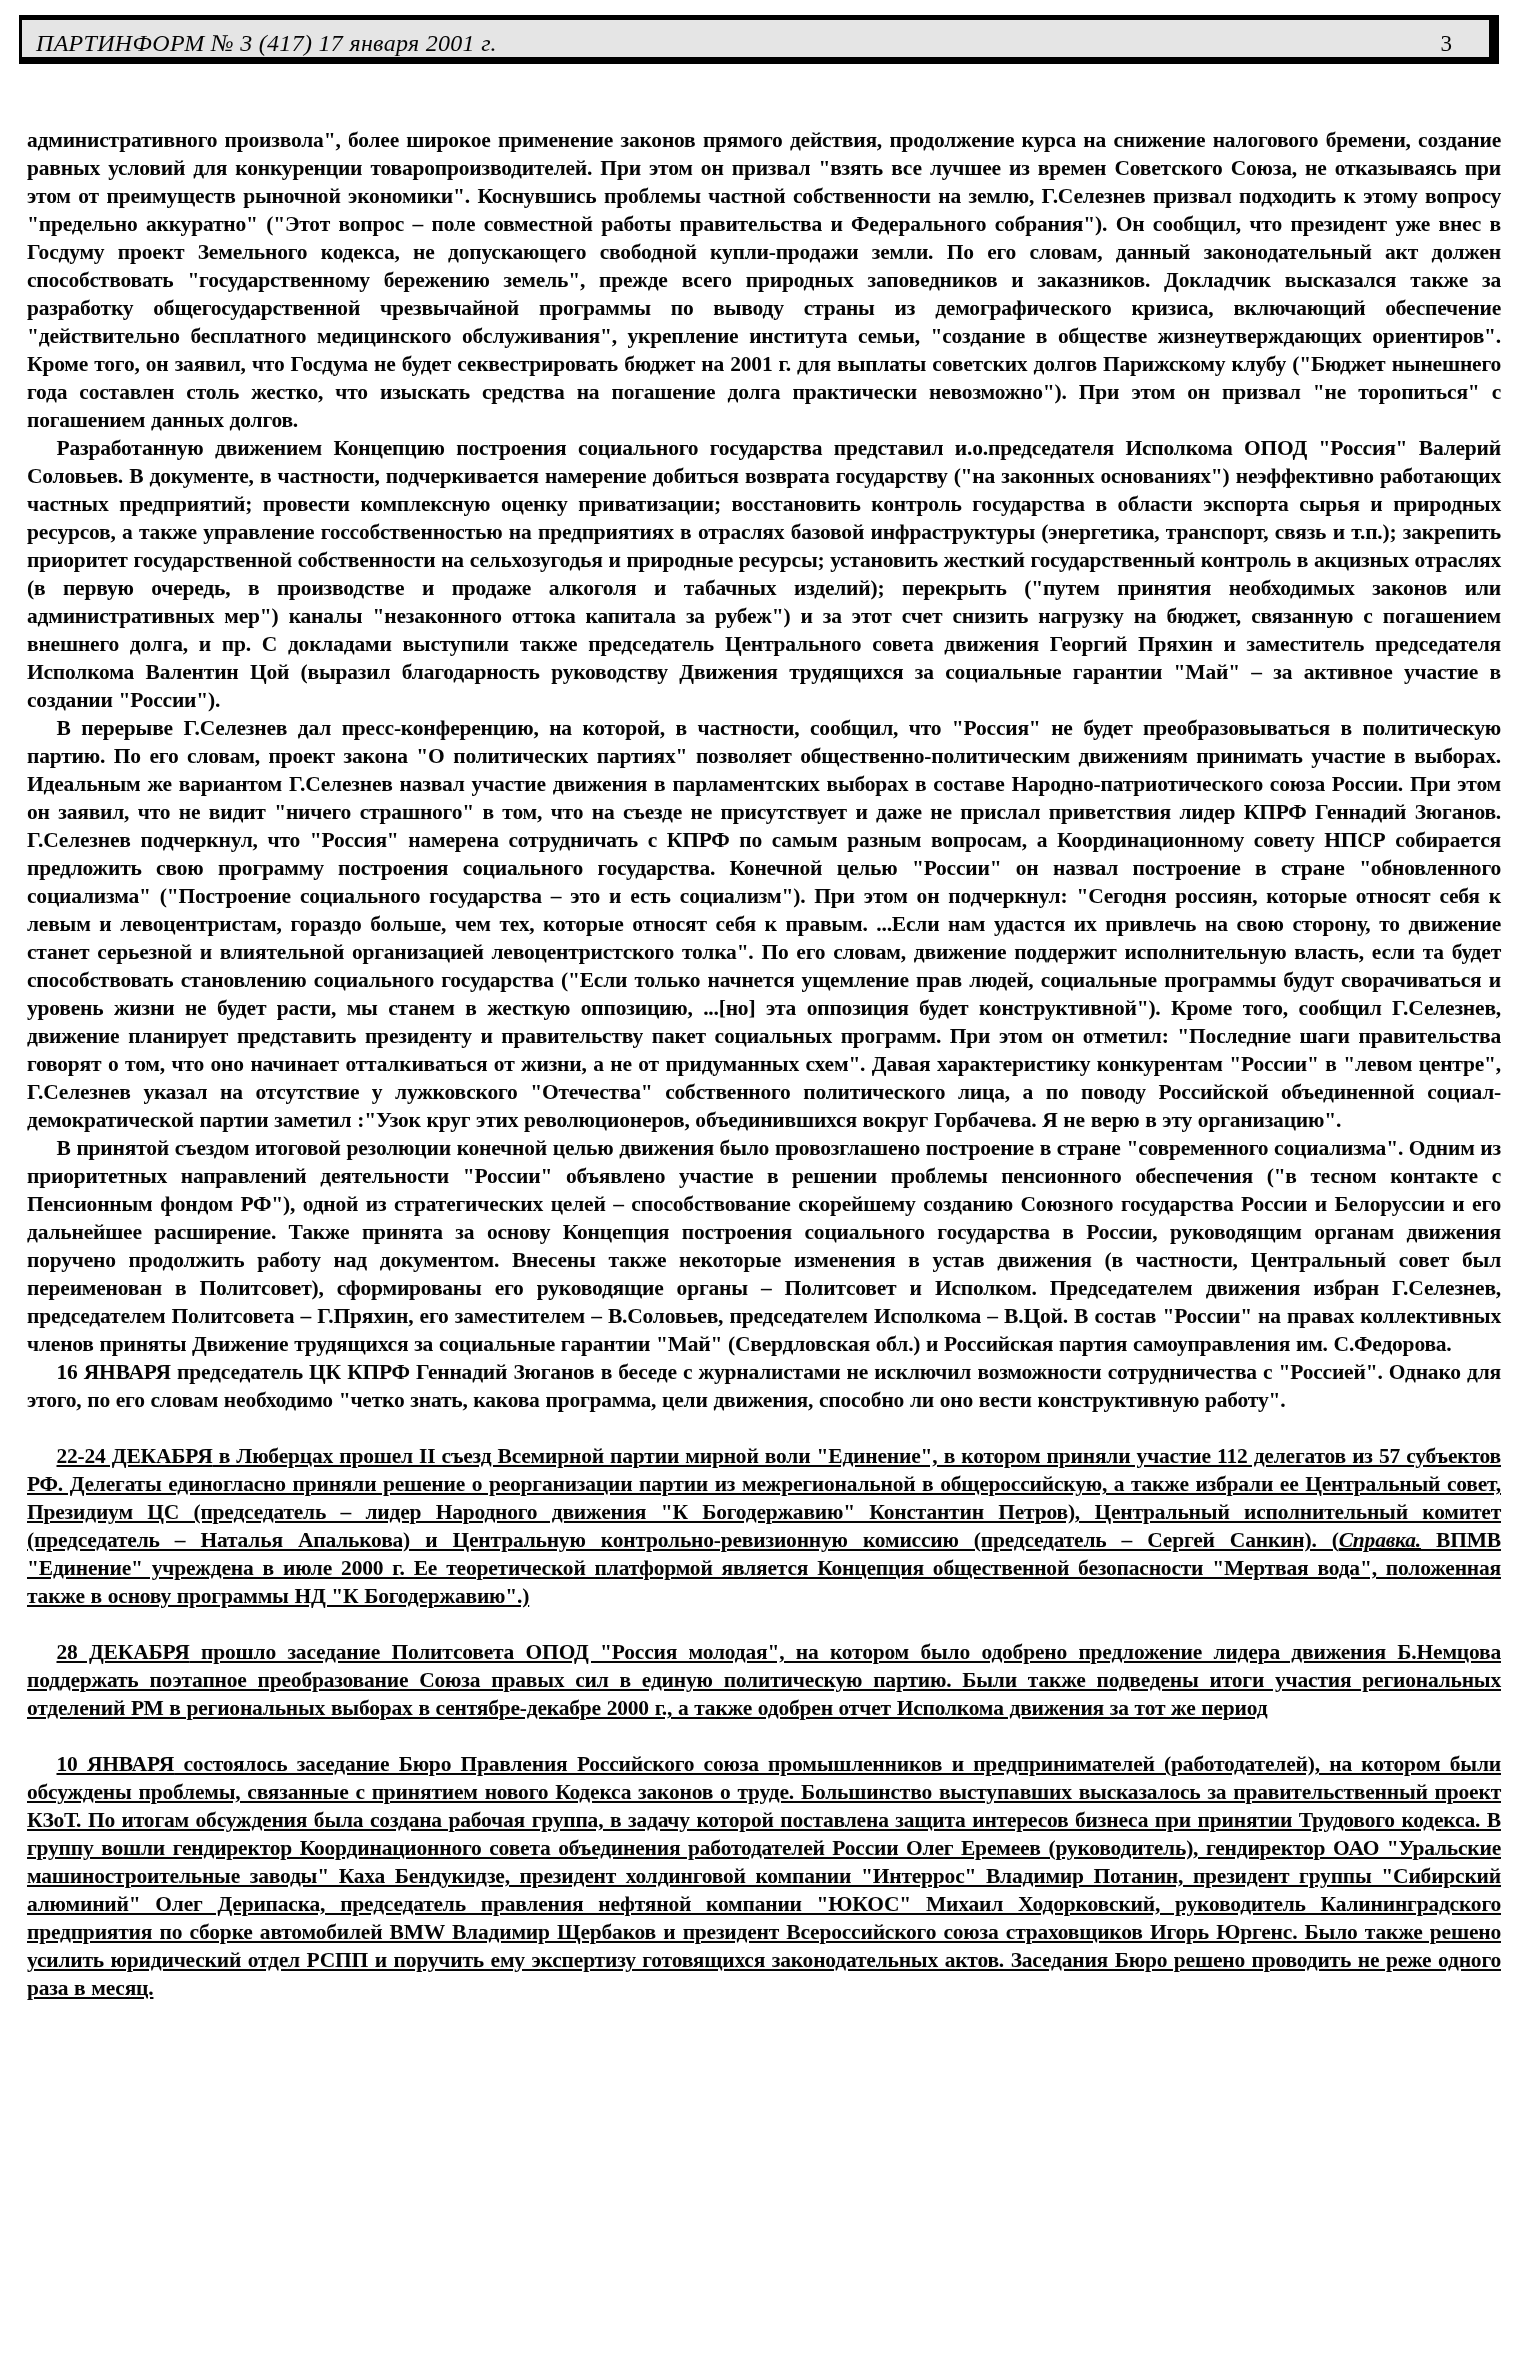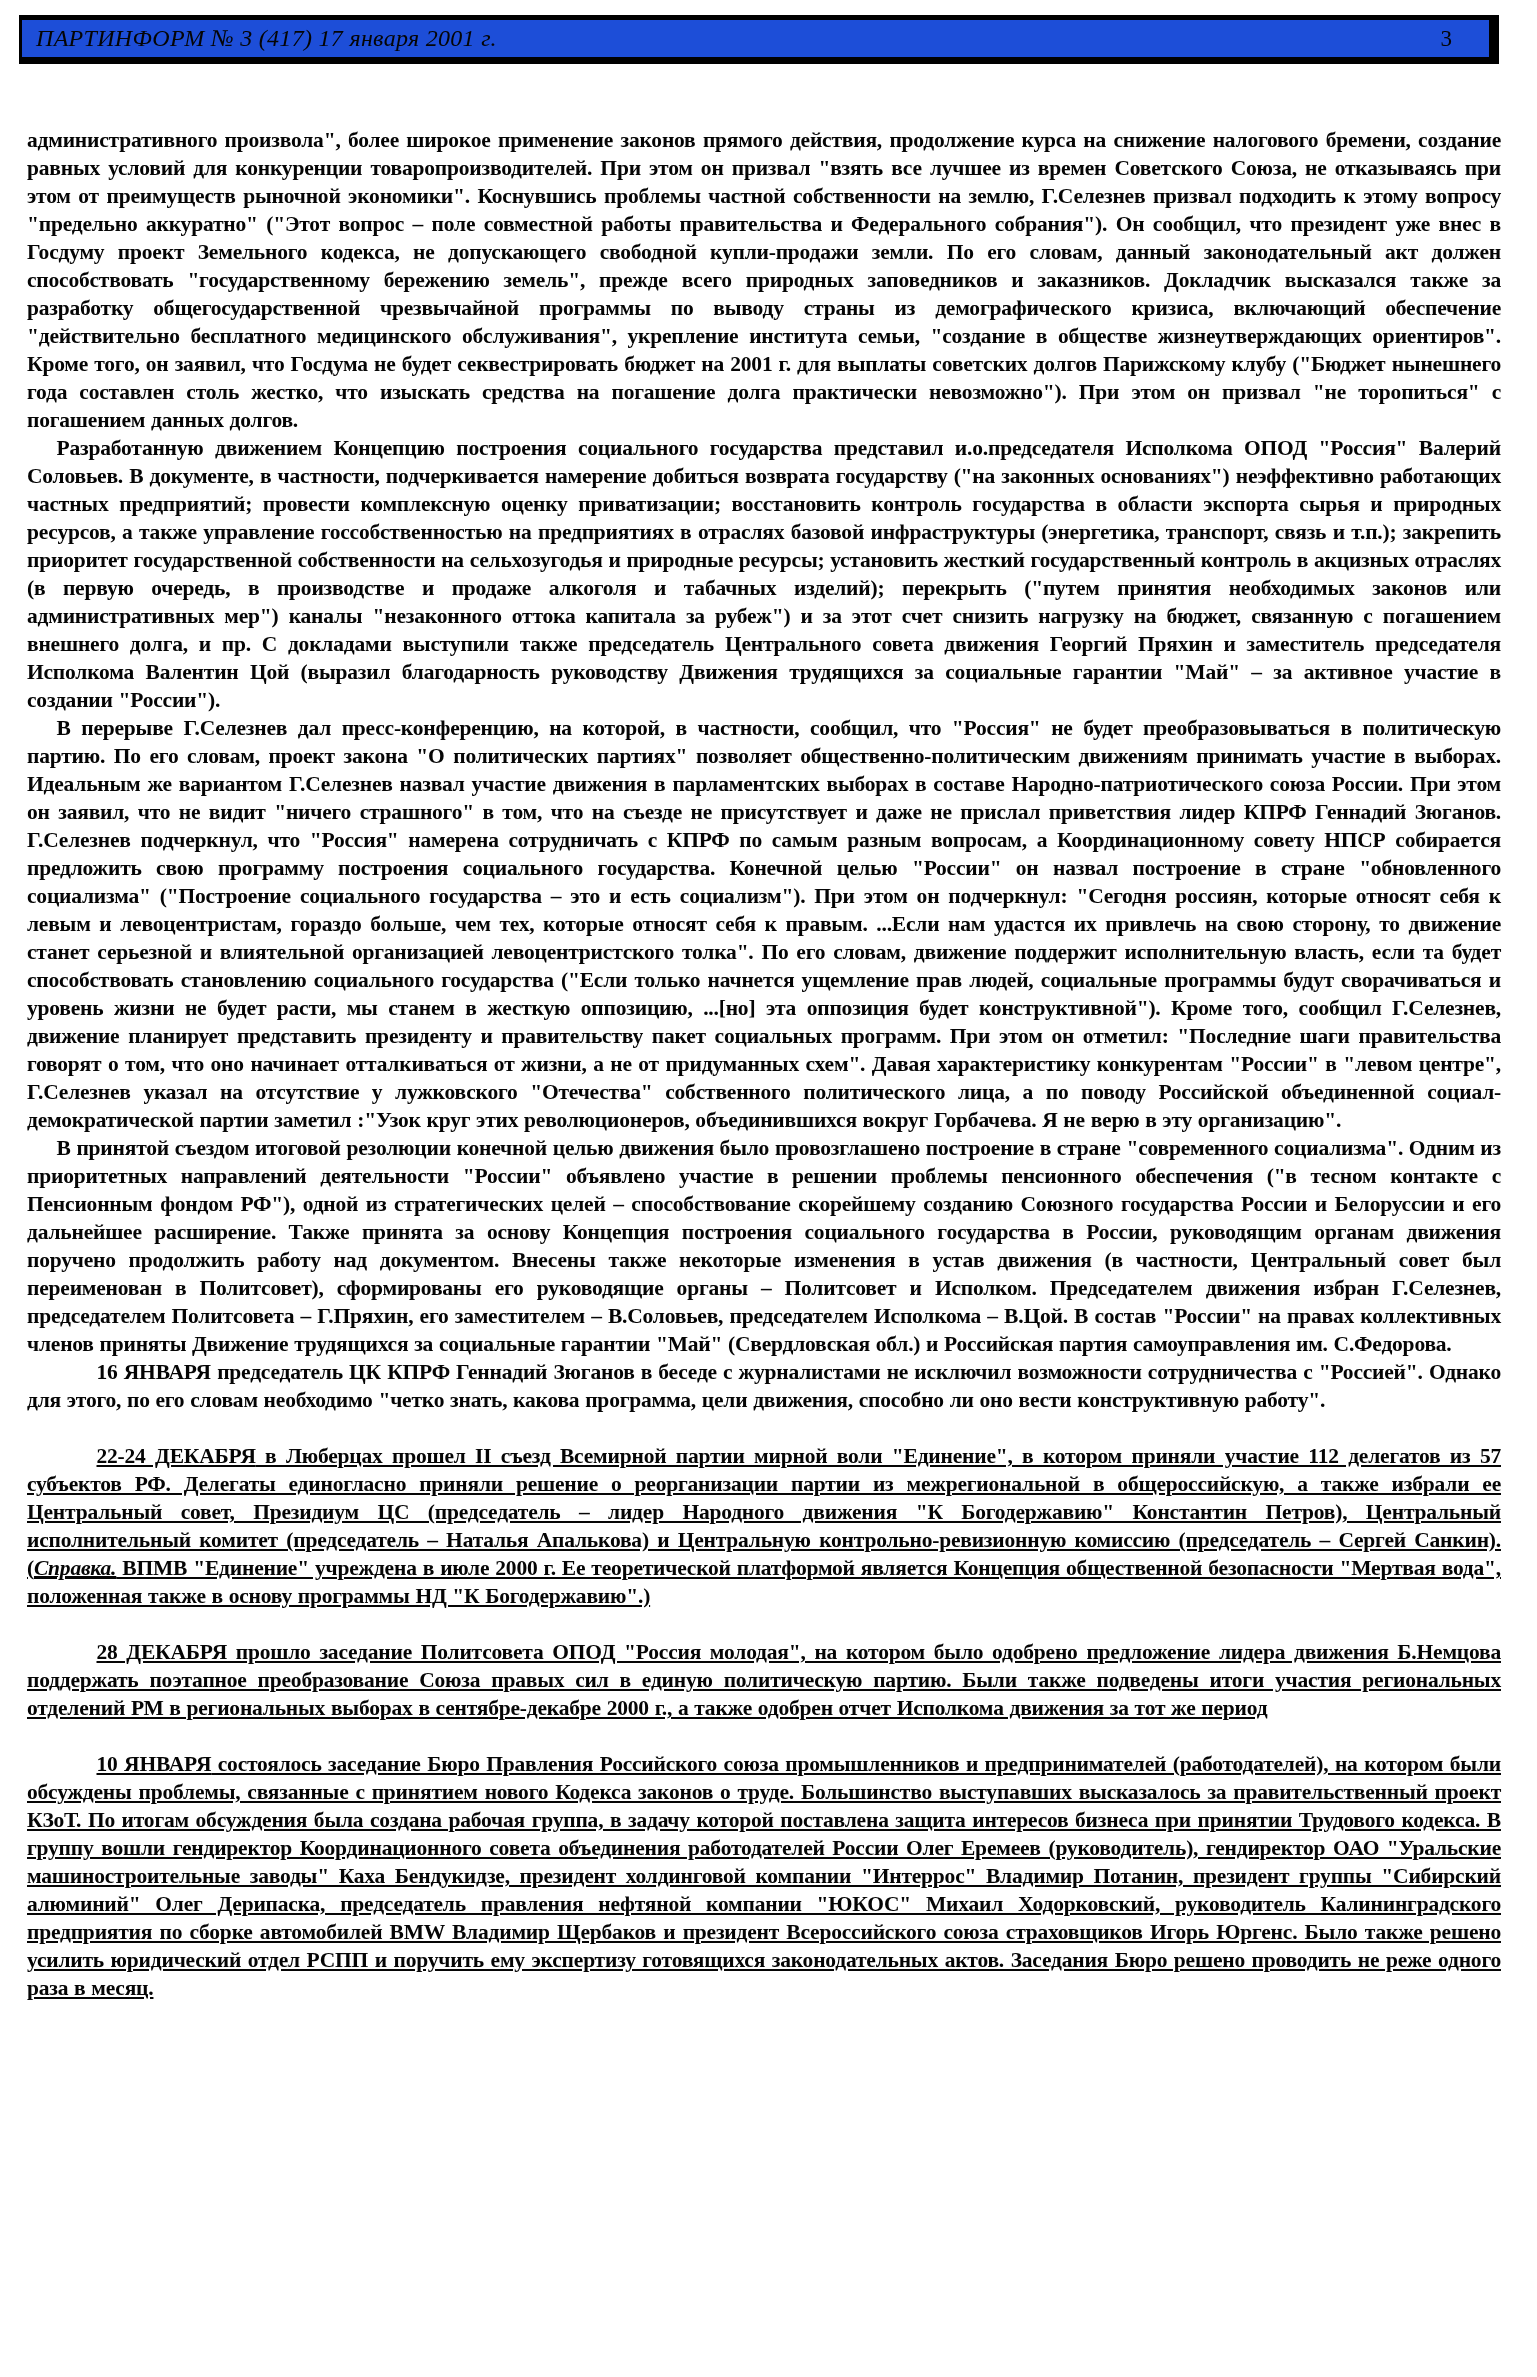--- a/index.html
+++ b/index.html
@@ -15,23 +15,23 @@
   .header-box {
     position: absolute;
     left: 19px;
     top: 15.4px;
     width: 1467px;
     height: 37px;
     border-top: 5.8px solid #000;
     border-left: 3.2px solid #000;
     border-bottom: 7px solid #000;
     border-right: 10.2px solid #000;
-    background: #1d4ed8;
+    background: #e5e5e5;
     display: flex;
-    align-items: center;
+    align-items: flex-end;
     justify-content: space-between;
   }
   .header-title {
     font-style: italic;
     font-size: 24px;
     padding-left: 14px;
     white-space: nowrap;
     letter-spacing: 0.3px;
   }
   .header-page {
@@ -47,21 +47,21 @@
     font-size: 21.5px;
     font-weight: bold;
     line-height: 28px;
     text-align: justify;
     letter-spacing: -0.2px;
     word-spacing: 0.6px;
   }
   .doc-body p { margin: 0; }
   .doc-body p.indent { text-indent: 29.5px; }
   .doc-body p.gap { margin-top: 28px; text-decoration: underline; }
-  .date { font-weight: bold; margin-left: 40px; }
+  .date { font-weight: bold; }
   .spravka {
     font-style: italic;
     text-decoration: underline;
     text-decoration-thickness: 1.9px;
   }
 </style>
 </head>
 <body>
 
 <div class="header-box">

